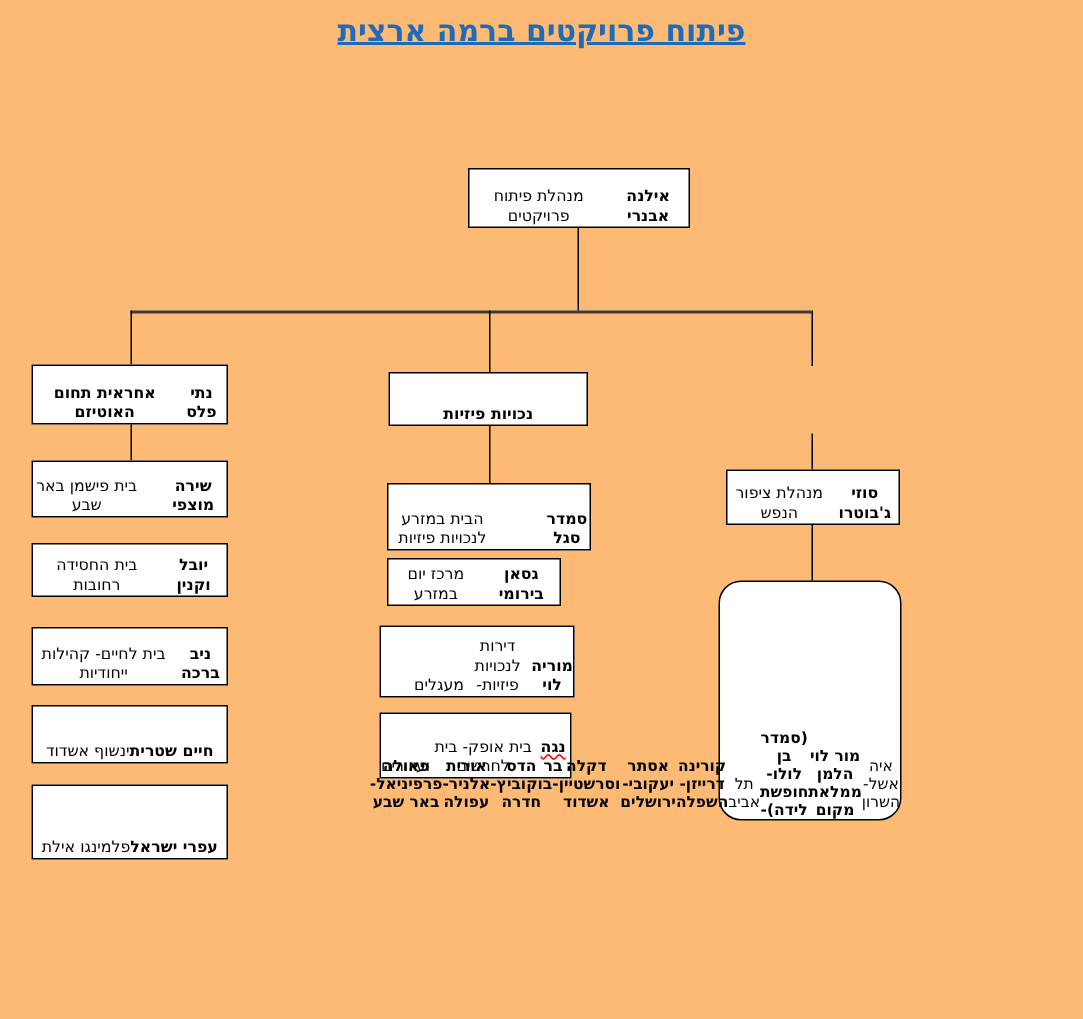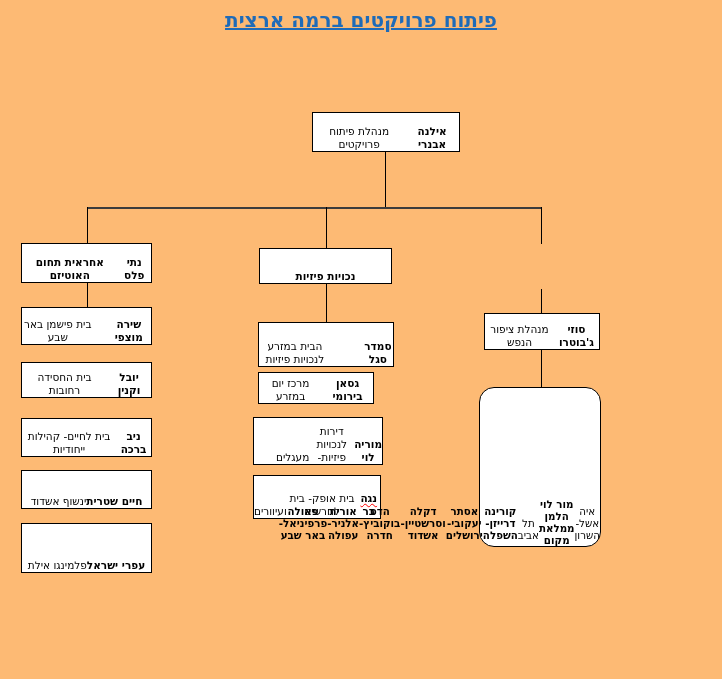--- a/index.html
+++ b/index.html
@@ -127,20 +127,21 @@
 
   <div class="box" style="left:484px;top:313px;width:116px;height:37px;">
     <div class="nm">סוזי ג'בוטרו</div>
     <div class="rl">מנהלת ציפור הנפש</div>
   </div>
   <div class="line v" style="left:541px;top:350px;height:37px;"></div>
 
   <div class="box biglist" style="left:479px;top:387px;width:122px;height:160px;border-radius:15px;">
     <div class="entry n">איה אשל- השרון</div>
     <div class="tight b">מור לוי הלמן ממלאת מקום</div>
+    <div class="tight b">(סמדר בן לולו- חופשת לידה)-</div>
     <div class="entry n">תל אביב</div>
     <div class="entry b">קורינה דרייזן- השפלה</div>
     <div class="entry b">אסתר יעקובי- ירושלים</div>
     <div class="entry b">דקלה וסרשטיין- אשדוד</div>
     <div class="entry b">הדס בוקוביץ- חדרה</div>
     <div class="entry b">אורית אלניר- עפולה</div>
     <div class="entry b">פאולה פרפיניאל- באר שבע</div>
   </div>
 
 </div>

